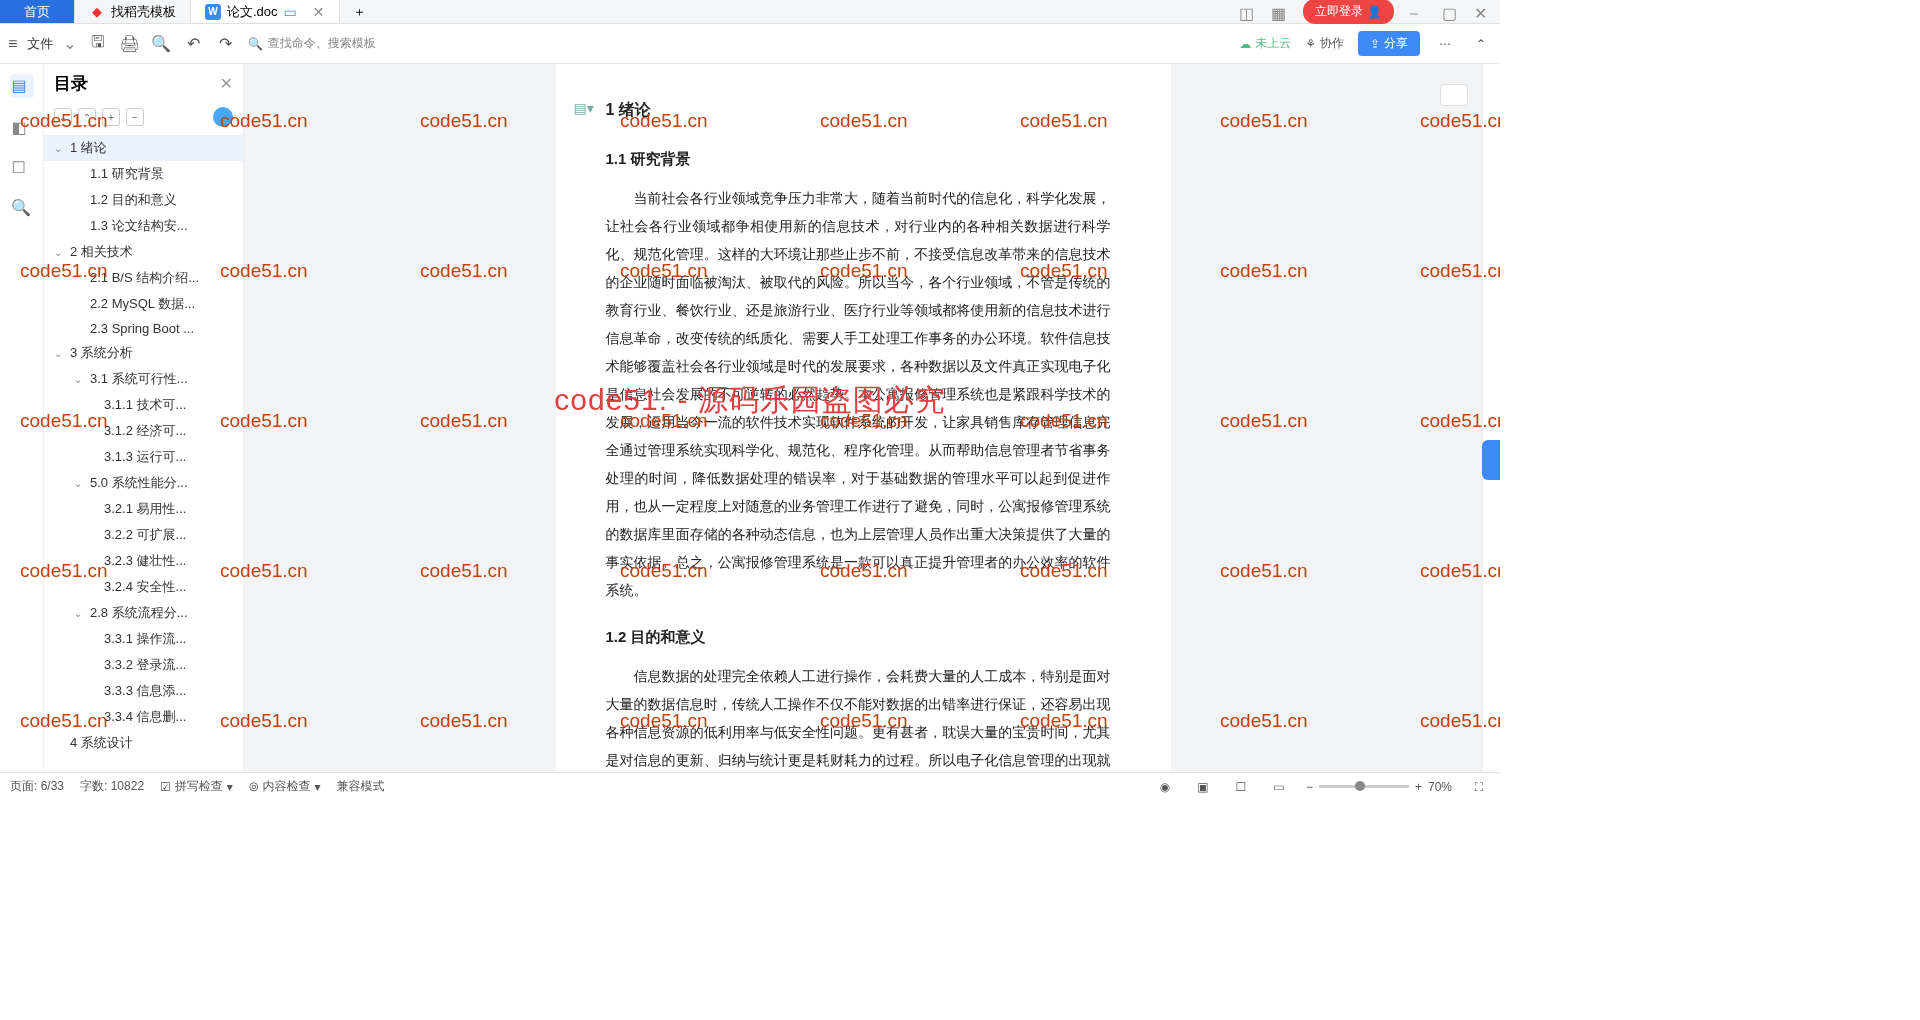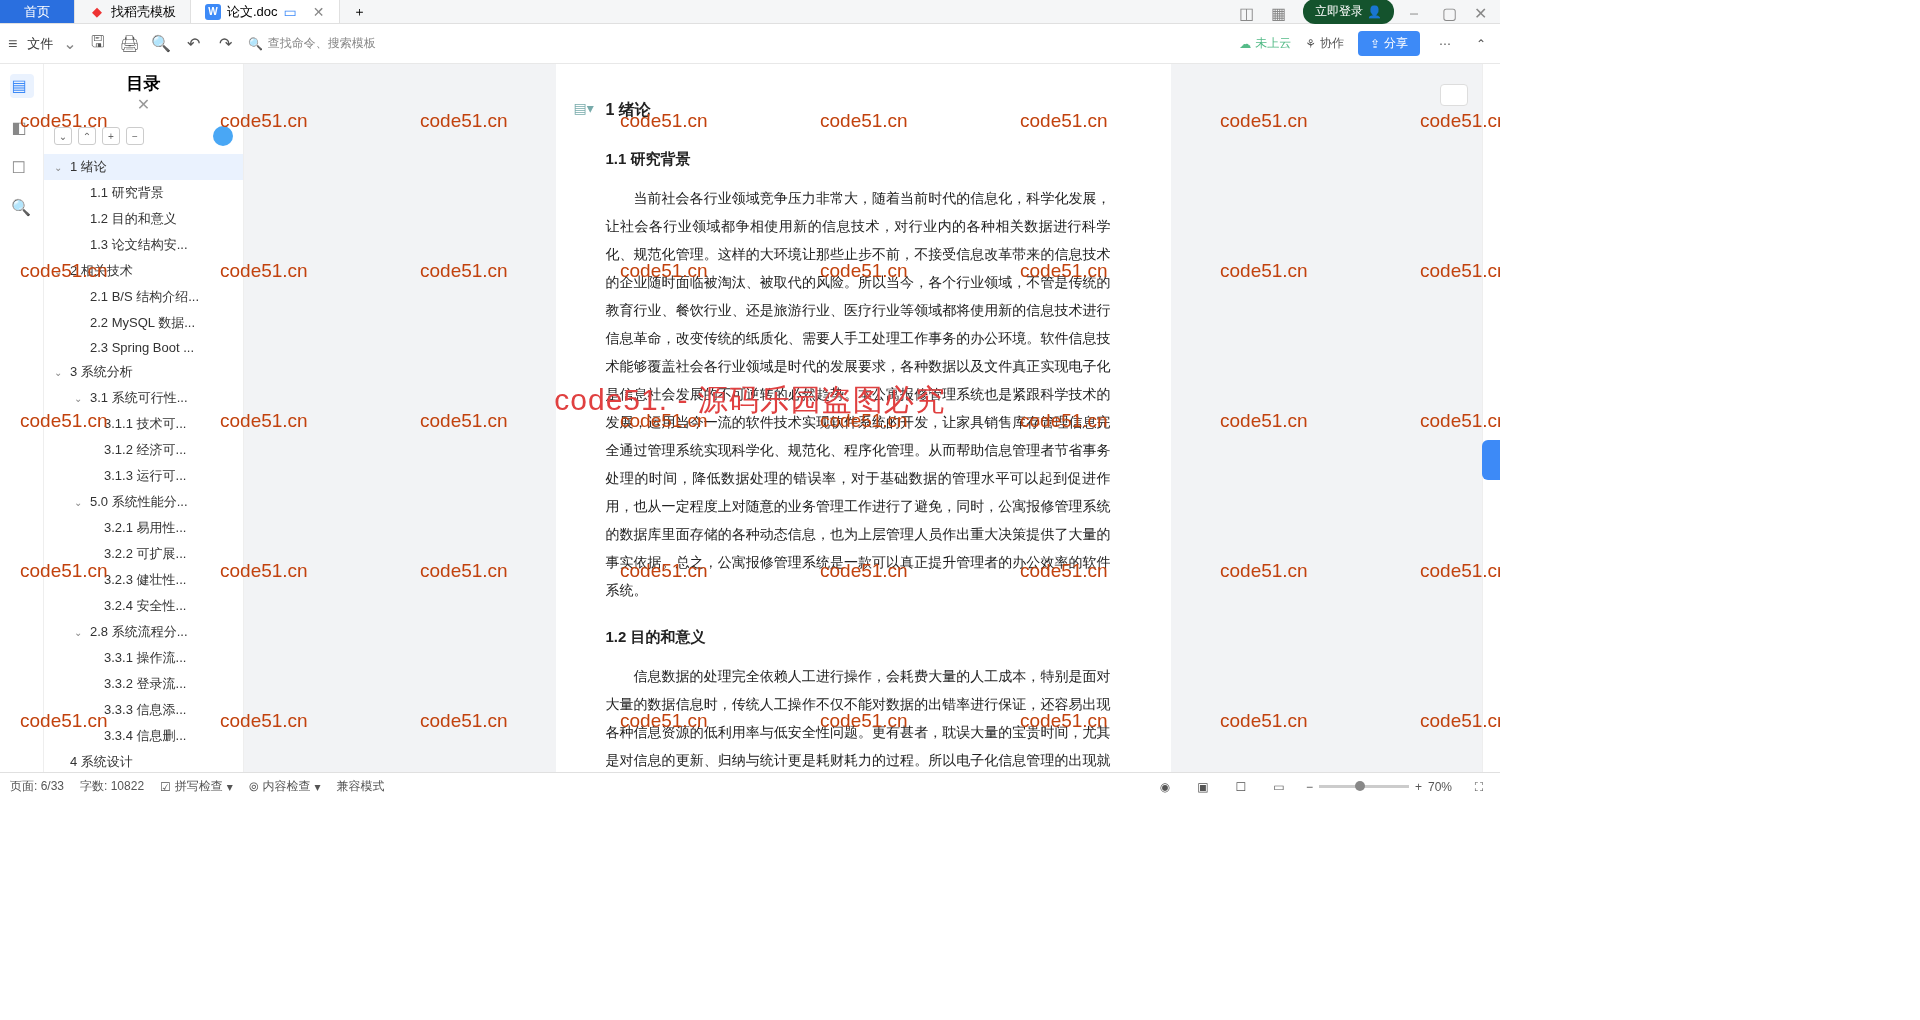--- a/index.html
+++ b/index.html
@@ -5,41 +5,41 @@
 * { margin: 0; padding: 0; box-sizing: border-box; font-family: "Microsoft YaHei", sans-serif; }
 body { width: 1500px; height: 800px; background: #fff; display: flex; flex-direction: column; overflow: hidden; position: relative; }
 .titlebar { height: 24px; display: flex; align-items: stretch; border-bottom: 1px solid #e0e0e0; background: #f5f6f7; }
 .tab { display: flex; align-items: center; padding: 0 14px; font-size: 13px; gap: 6px; border-right: 1px solid #e0e0e0; cursor: pointer; position: relative; }
 .tab.home { background: #2a6fdf; color: #fff; min-width: 75px; justify-content: center; }
 .tab.active { background: #fff; }
 .tab .ico { width: 16px; height: 16px; display: inline-flex; align-items: center; justify-content: center; }
 .tab .close-x { margin-left: 10px; color: #888; font-size: 14px; }
 .titlebar .spacer { flex: 1; }
 .winctrls { display: flex; align-items: center; gap: 16px; padding: 0 10px; }
-.login-btn { background: #14532d; color: #fff; padding: 4px 12px; border-radius: 12px; font-size: 12px; display: flex; align-items: center; gap: 4px; }
+.login-btn { background: #ef4444; color: #fff; padding: 4px 12px; border-radius: 12px; font-size: 12px; display: flex; align-items: center; gap: 4px; }
 .winicon { width: 16px; height: 16px; color: #888; cursor: pointer; }
 .menubar { height: 40px; display: flex; align-items: center; padding: 0 8px; border-bottom: 1px solid #e8e8e8; gap: 4px; }
 .menubar .mlead { display: flex; align-items: center; gap: 10px; padding-right: 8px; }
 .hamb { font-size: 16px; color: #555; cursor: pointer; }
 .file-lbl { font-size: 13px; color: #333; }
 .iconbtn { width: 22px; height: 22px; color: #555; cursor: pointer; display: inline-flex; align-items: center; justify-content: center; }
 .mtabs { display: flex; gap: 24px; margin-left: 12px; font-size: 14px; color: #333; align-items: center; }
 .mtab { cursor: pointer; padding: 4px 4px; }
 .mtab.primary { background: #3d8af7; color: #fff; border-radius: 14px; padding: 4px 14px; }
 .menubar .spacer { flex: 1; }
 .search-cmd { font-size: 12px; color: #888; display: flex; align-items: center; gap: 4px; }
 .rightmenu { display: flex; align-items: center; gap: 14px; font-size: 12px; color: #555; }
 .cloud { color: #5b8; }
 .share-btn { background: #3d8af7; color: #fff; padding: 4px 12px; border-radius: 4px; display: flex; align-items: center; gap: 4px; }
 .body { flex: 1; display: flex; overflow: hidden; }
 .leftrail { width: 44px; border-right: 1px solid #eee; display: flex; flex-direction: column; align-items: center; padding-top: 10px; gap: 20px; }
 .railicon { width: 20px; height: 20px; color: #888; cursor: pointer; }
 .railicon.active { color: #3d8af7; background: #eaf2fe; border-radius: 4px; padding: 2px; width:24px; height:24px; }
 .outline { width: 200px; border-right: 1px solid #eee; display: flex; flex-direction: column; }
-.outline-hd { display: flex; align-items: center; justify-content: space-between; padding: 8px 10px; flex-direction: column; }
+.outline-hd { display: flex; align-items: center; justify-content: space-between; padding: 8px 10px; }
 .outline-title { font-size: 17px; font-weight: 600; }
 .outline-close { color: #999; cursor: pointer; }
 .outline-tools { display: flex; align-items: center; padding: 4px 10px 8px; gap: 6px; }
 .ot-btn { width: 18px; height: 18px; border: 1px solid #ccc; border-radius: 3px; font-size: 10px; display: flex; align-items: center; justify-content: center; color: #666; cursor: pointer; }
 .ot-btn.blob { background:#49a7f5; border:none; border-radius: 50%; margin-left:auto; width:20px; height:20px; }
 .tree { flex: 1; overflow: auto; font-size: 13px; color: #333; }
 .tn { padding: 4px 0 4px 10px; white-space: nowrap; overflow: hidden; text-overflow: ellipsis; cursor: pointer; display:flex; align-items:center; gap:4px; }
 .tn.sel { background: #eaf2fe; }
 .tn .chev { color:#888; font-size:10px; width:12px; display:inline-block; }
 .lvl1 { padding-left: 10px; }

